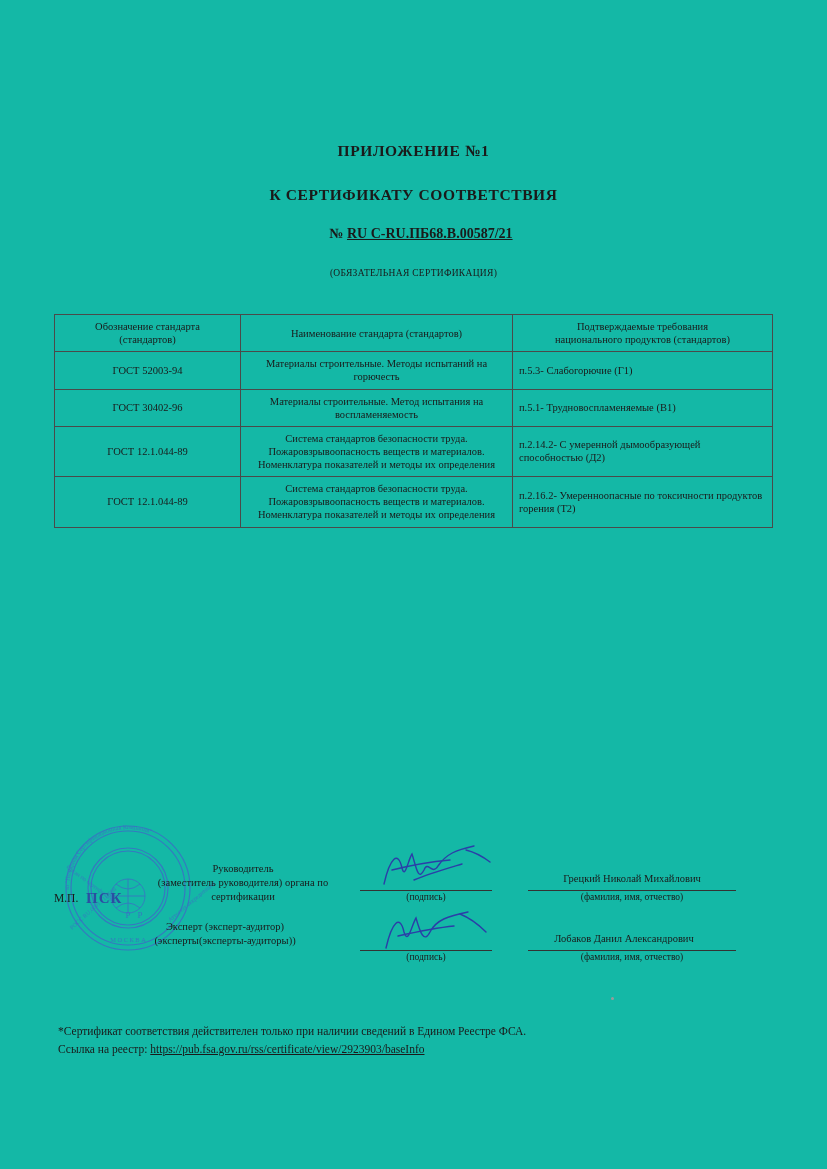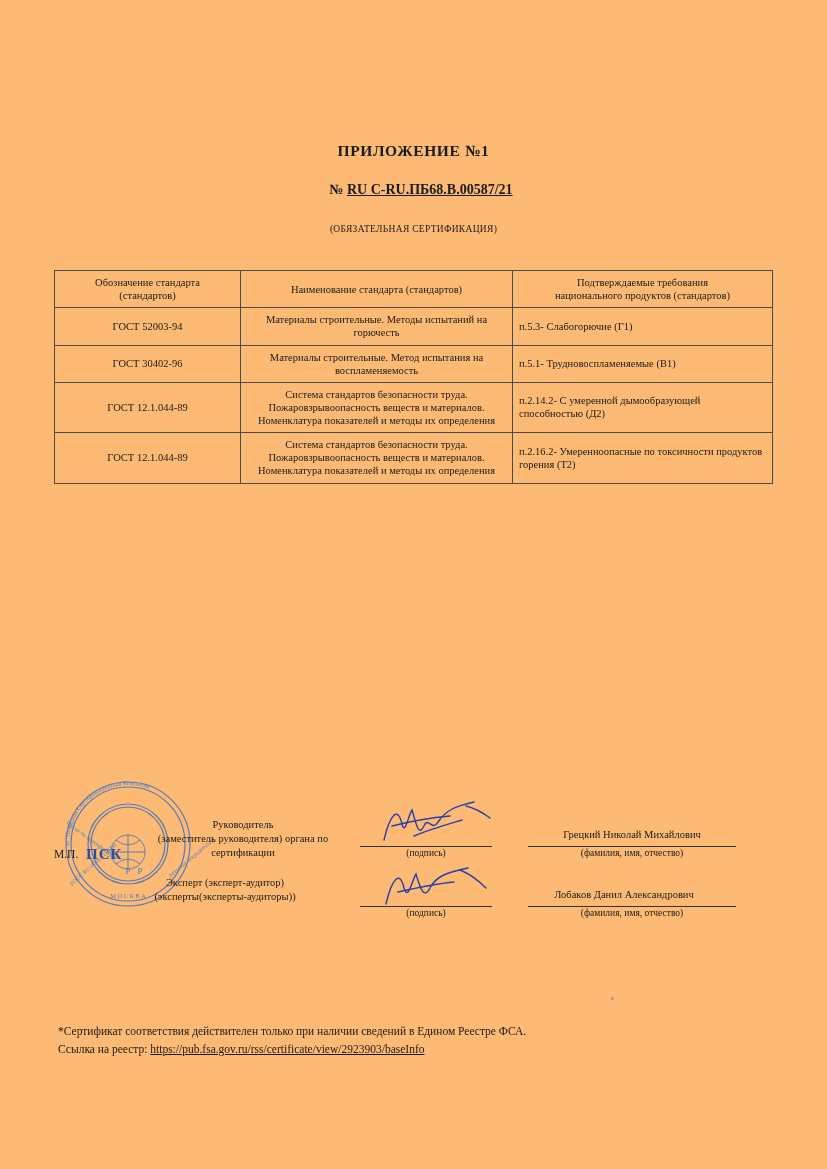--- a/index.html
+++ b/index.html
@@ -4,21 +4,21 @@
 <style>
   html, body {
     margin: 0;
     padding: 0;
     background: #f2f2f2;
   }
   .page {
     position: relative;
     width: 827px;
     height: 1169px;
-    background: #fdba74;
+    background: #14b8a6;
     margin: 0 auto;
     overflow: hidden;
     font-family: "Liberation Serif", serif;
     color: #1a1a1a;
   }
   .title-block {
     text-align: center;
     margin-top: 142px;
   }
   .title-line1 {
@@ -172,20 +172,21 @@
     border-radius: 50%;
   }
 </style>
 </head>
 <body>
 
 <div class="page">
 
   <div class="title-block">
     <div class="title-line1">ПРИЛОЖЕНИЕ №1</div>
+    <div class="title-line2">К СЕРТИФИКАТУ СООТВЕТСТВИЯ</div>
     <div class="title-line3">
       <span class="num">№</span>
       <span class="cert-no">RU C-RU.ПБ68.В.00587/21</span>
     </div>
     <div class="subtitle">(ОБЯЗАТЕЛЬНАЯ СЕРТИФИКАЦИЯ)</div>
   </div>
 
   <table class="std">
     <colgroup>
       <col class="col-a">

